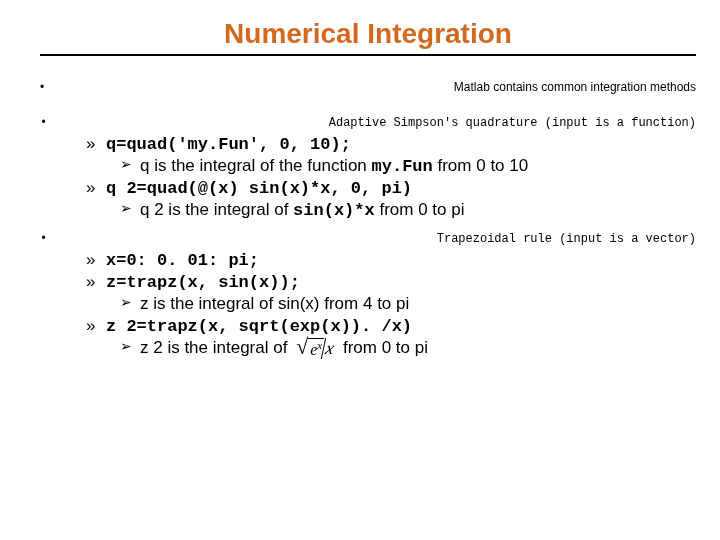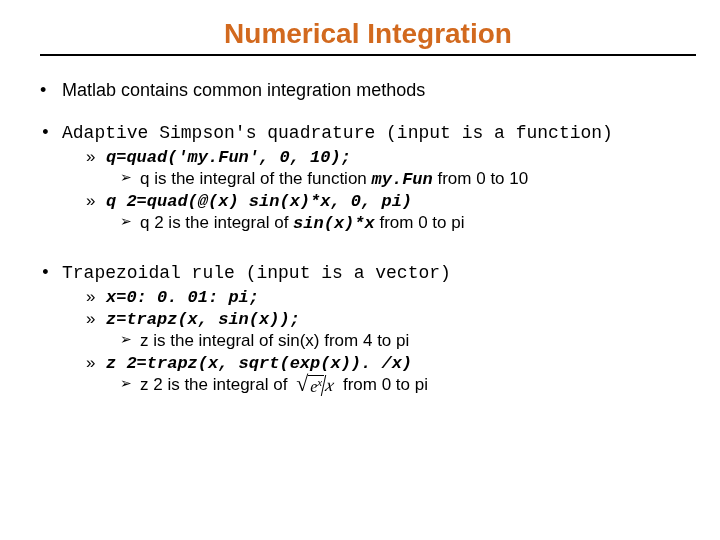--- a/index.html
+++ b/index.html
@@ -21,24 +21,25 @@
     font-size: 28px;
     color: #d2691e;
     margin: 0 0 4px 0;
   }
   .rule {
     border: none;
     border-top: 2.5px solid #000;
     margin: 0 0 24px 0;
   }
   .bullet1 {
-    font-size: 18px;
+    font-size: 12px;
     margin: 0 0 22px 0;
     padding-left: 22px;
     position: relative;
+    text-align: right;
   }
   .bullet1::before {
     content: "•";
     position: absolute;
     left: 0;
     top: 0;
   }
   .bullet1.tight { margin-bottom: 4px; font-family: Liberation Mono, monospace; }
   .bullet2 {
     font-size: 17px;
@@ -61,21 +62,20 @@
   .bullet3::before {
     content: "➢";
     position: absolute;
     left: 0;
     top: 0;
     font-size: 14px;
   }
   .code {
     font-family: "Courier New", Courier, monospace;
     font-weight: bold;
-    font-style: italic;
   }
   .formula {
     display: inline-block;
     vertical-align: middle;
     margin: 0 4px;
   }
   .sqrt {
     display: inline-flex;
     align-items: flex-start;
     font-family: "Times New Roman", serif;
@@ -120,21 +120,21 @@
     <span>q is the integral of the function </span><span class="code">my.Fun</span><span> from 0 to 10</span>
   </div>
 
   <div class="bullet2">
     <span class="code">q 2=quad(@(x) sin(x)*x, 0, pi)</span>
   </div>
   <div class="bullet3">
     <span>q 2 is the integral of </span><span class="code">sin(x)*x</span><span> from 0 to pi</span>
   </div>
 
-  <div class="bullet1 tight" style="margin-top:30px;">Trapezoidal rule (input is a vector)</div>
+  <div class="bullet1 tight" style="margin-top:12px;">Trapezoidal rule (input is a vector)</div>
 
   <div class="bullet2">
     <span class="code">x=0: 0. 01: pi;</span>
   </div>
   <div class="bullet2">
     <span class="code">z=trapz(x, sin(x));</span>
   </div>
   <div class="bullet3">z is the integral of sin(x) from 4 to pi</div>
 
   <div class="bullet2">

